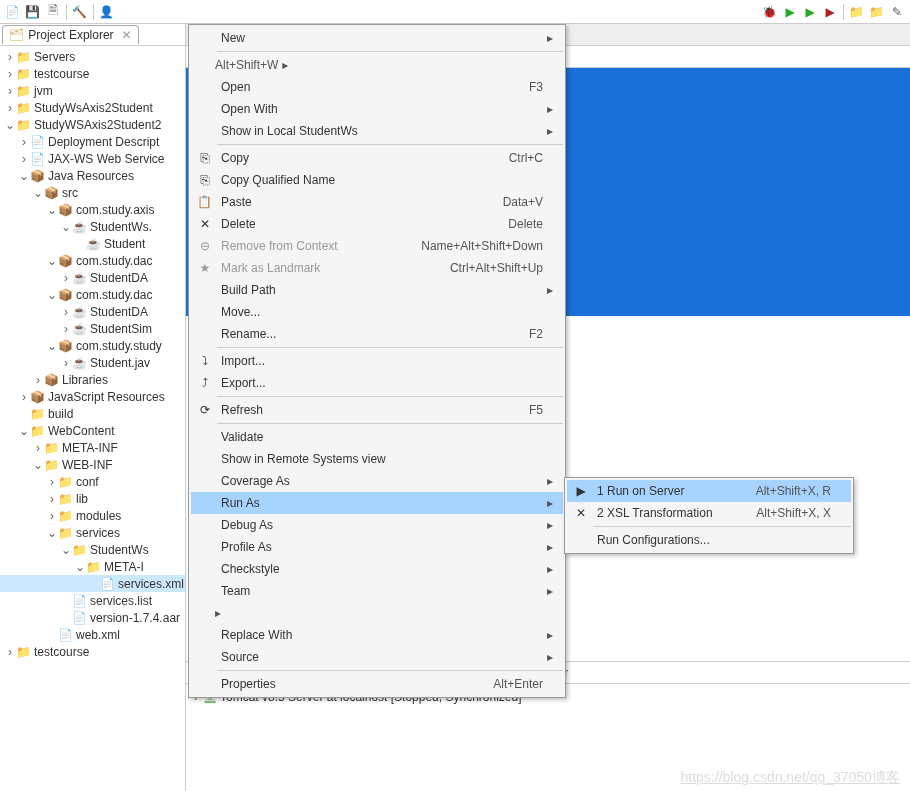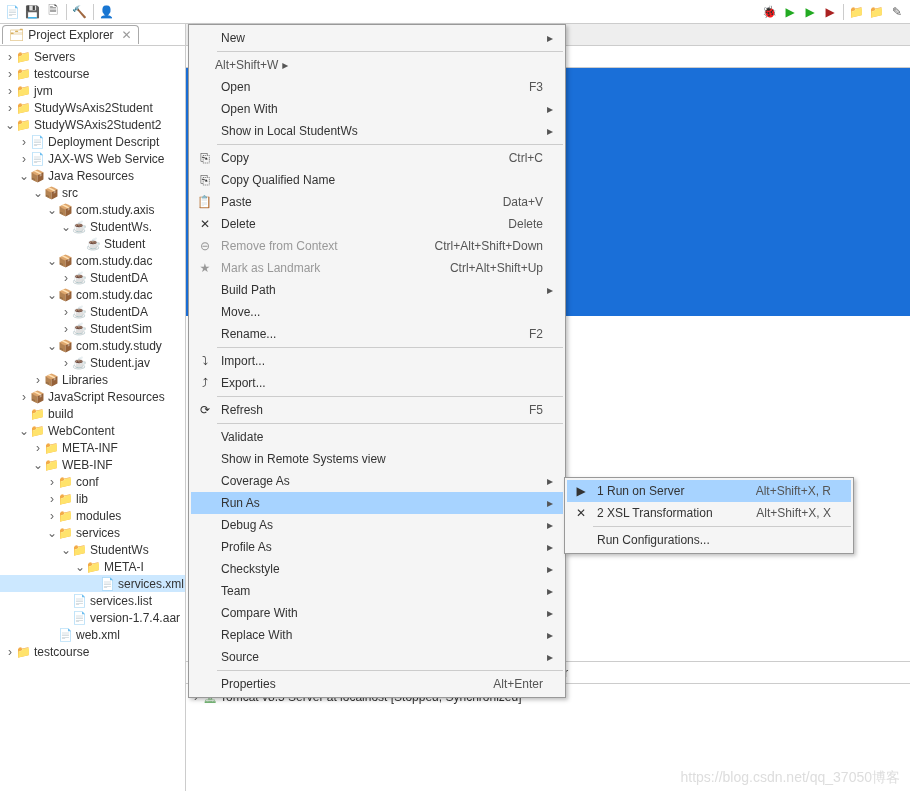--- a/index.html
+++ b/index.html
@@ -49,21 +49,21 @@
 .code-lower { flex: 1; background: #fff; }
 
 
 .bot { height: 130px; border-top: 1px solid #ccc; display: flex; flex-direction: column; }
 .bot-tabs { display: flex; align-items: center; height: 22px; border-bottom: 1px solid #ccc; padding: 0 4px; gap: 6px; }
 .bot-tab { display: flex; align-items: center; gap: 2px; padding: 2px 4px; color: #555; cursor: pointer; }
 .bot-tab.act { border: 1px solid #aaa; border-bottom: none; border-top-left-radius: 3px; border-top-right-radius: 3px; background: #fff; }
 .bot-body { flex: 1; padding: 4px; }
 
 
-.wm { position: absolute; right: 10px; bottom: 4px; color: #ddd; font-size: 14px; pointer-events: none; }
+.wm { position: absolute; right: 10px; bottom: 4px; color: #ddd; font-size: 14px; pointer-events: none; text-decoration: underline; }
 
 
 .folder { color: #d8b060; }
 .pkg { color: #a08040; }
 .jfile { color: #5080c0; }
 .xfile { color: #6090d0; }
 .srv { color: #50a050; }
 </style>
 </head>
 <body>
@@ -403,21 +403,21 @@
     </div>
     <div class="ctx-row">
       <span class="ctx-ic">✕</span>
       <span class="ctx-lbl">Delete</span>
       <span class="ctx-sc">Delete</span>
       <span class="ctx-ar"></span>
     </div>
     <div class="ctx-row ctx-dis">
       <span class="ctx-ic">⊖</span>
       <span class="ctx-lbl">Remove from Context</span>
-      <span class="ctx-sc">Ctrl+Alt+Shift+Down</span>
+      <span class="ctx-sc">Name+Alt+Shift+Down</span>
       <span class="ctx-ar"></span>
     </div>
     <div class="ctx-row ctx-dis">
       <span class="ctx-ic">★</span>
       <span class="ctx-lbl">Mark as Landmark</span>
       <span class="ctx-sc">Ctrl+Alt+Shift+Up</span>
       <span class="ctx-ar"></span>
     </div>
     <div class="ctx-row">
       <span class="ctx-ic"></span>
@@ -489,21 +489,20 @@
       <span class="ctx-lbl">Checkstyle</span>
       <span class="ctx-ar">▸</span>
     </div>
     <div class="ctx-row">
       <span class="ctx-ic"></span>
       <span class="ctx-lbl">Team</span>
       <span class="ctx-ar">▸</span>
     </div>
     <div class="ctx-row">
       <span class="ctx-ic"></span>
-      <span class="ctx-lbl">Compare With</span>
       <span class="ctx-ar">▸</span>
     </div>
     <div class="ctx-row">
       <span class="ctx-ic"></span>
       <span class="ctx-lbl">Replace With</span>
       <span class="ctx-ar">▸</span>
     </div>
     <div class="ctx-row">
       <span class="ctx-ic"></span>
       <span class="ctx-lbl">Source</span>

